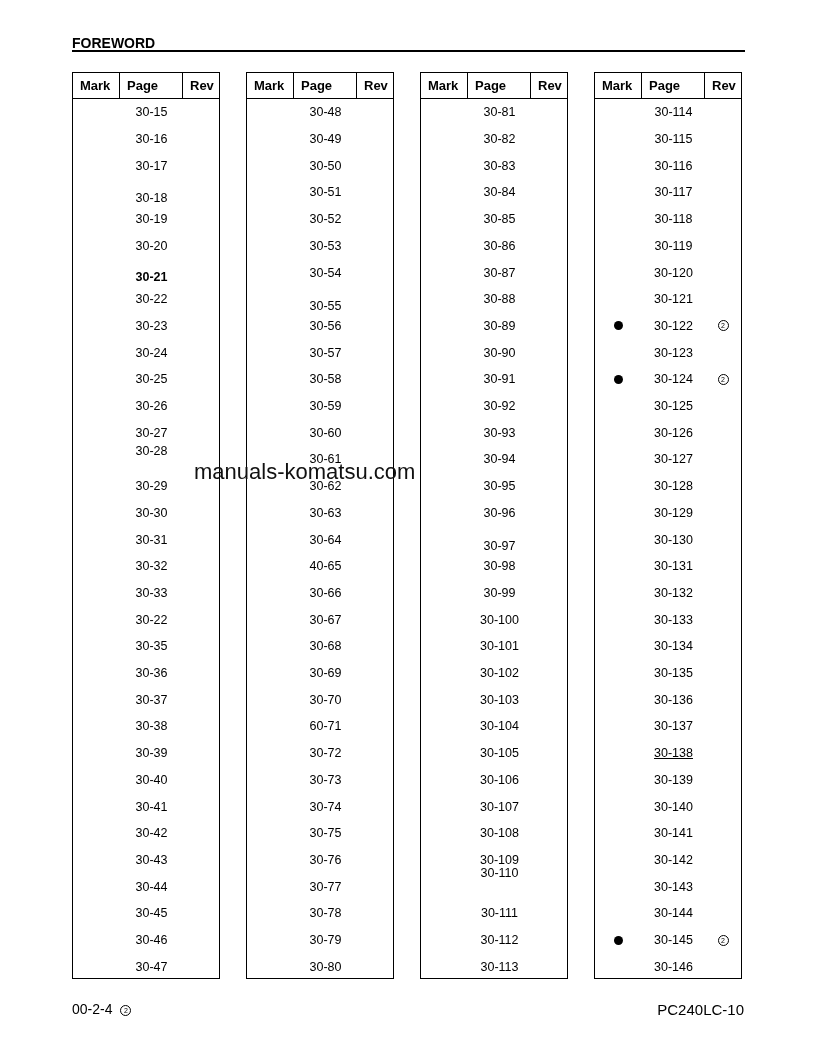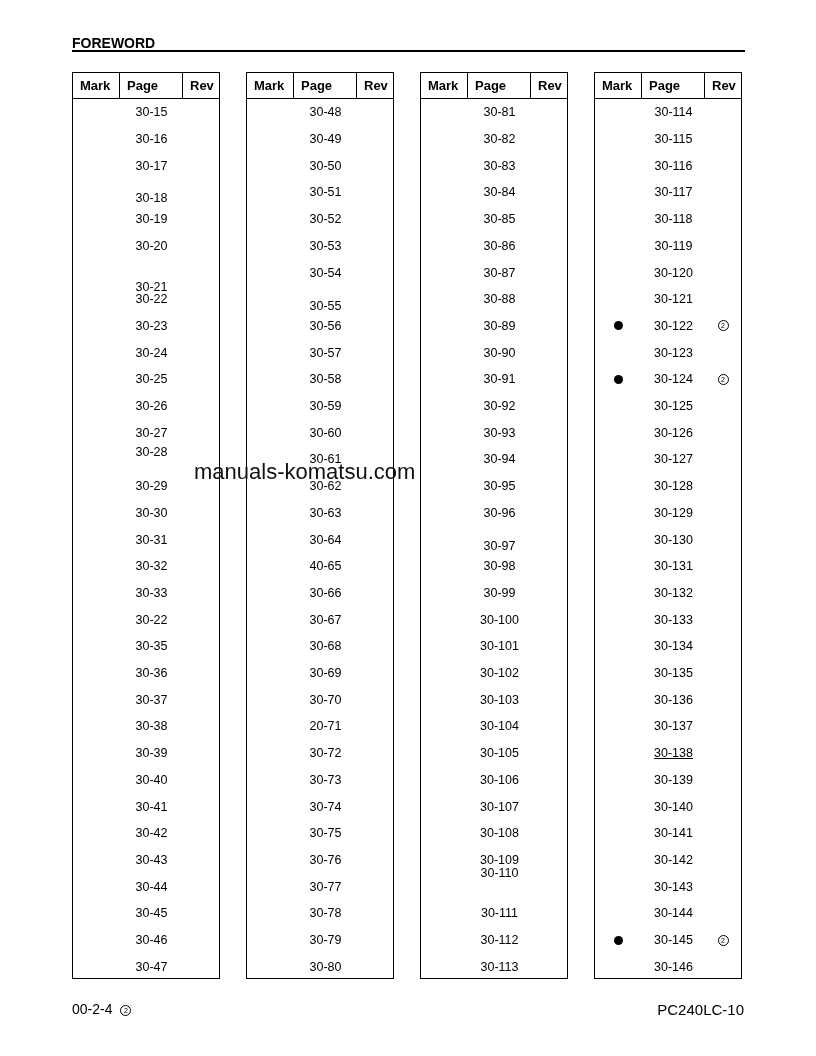--- a/index.html
+++ b/index.html
@@ -61,21 +61,21 @@
         <div class="row" style="top: 106.8px;">
           <span class="m"></span>
           <span class="p">30-19</span>
           <span class="r"></span>
         </div>
         <div class="row" style="top: 133.5px;">
           <span class="m"></span>
           <span class="p">30-20</span>
           <span class="r"></span>
         </div>
-        <div class="row" style="top: 175px;">
+        <div class="row" style="top: 165px; font-weight: bold;">
           <span class="m"></span>
           <span class="p">30-21</span>
           <span class="r"></span>
         </div>
         <div class="row" style="top: 186.9px;">
           <span class="m"></span>
           <span class="p">30-22</span>
           <span class="r"></span>
         </div>
         <div class="row" style="top: 213.6px;">
@@ -96,21 +96,21 @@
         <div class="row" style="top: 293.7px;">
           <span class="m"></span>
           <span class="p">30-26</span>
           <span class="r"></span>
         </div>
         <div class="row" style="top: 320.4px;">
           <span class="m"></span>
           <span class="p">30-27</span>
           <span class="r"></span>
         </div>
-        <div class="row" style="top: 340px;">
+        <div class="row" style="top: 332px; align-items: flex-end;">
           <span class="m"></span>
           <span class="p">30-28</span>
           <span class="r"></span>
         </div>
         <div class="row" style="top: 373.8px;">
           <span class="m"></span>
           <span class="p">30-29</span>
           <span class="r"></span>
         </div>
         <div class="row" style="top: 400.5px;">
@@ -322,21 +322,21 @@
           <span class="p">30-69</span>
           <span class="r"></span>
         </div>
         <div class="row" style="top: 587.4px;">
           <span class="m"></span>
           <span class="p">30-70</span>
           <span class="r"></span>
         </div>
         <div class="row" style="top: 614.1px;">
           <span class="m"></span>
-          <span class="p">20-71</span>
+          <span class="p">60-71</span>
           <span class="r"></span>
         </div>
         <div class="row" style="top: 640.8px;">
           <span class="m"></span>
           <span class="p">30-72</span>
           <span class="r"></span>
         </div>
         <div class="row" style="top: 667.5px;">
           <span class="m"></span>
           <span class="p">30-73</span>

